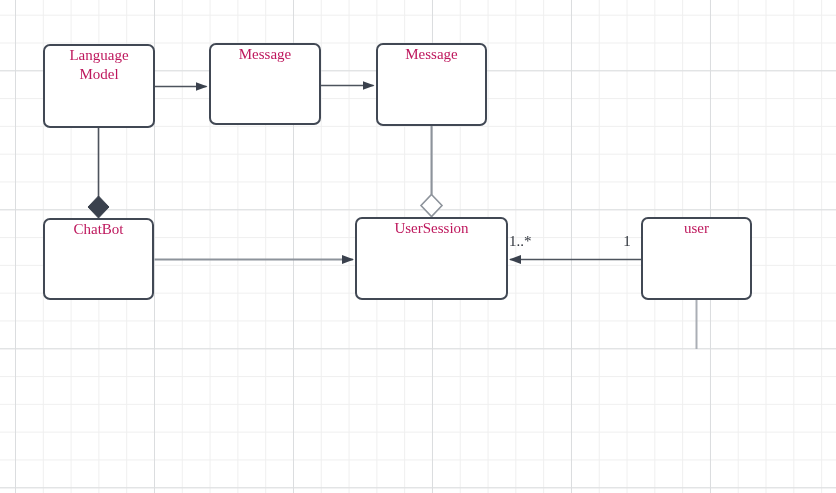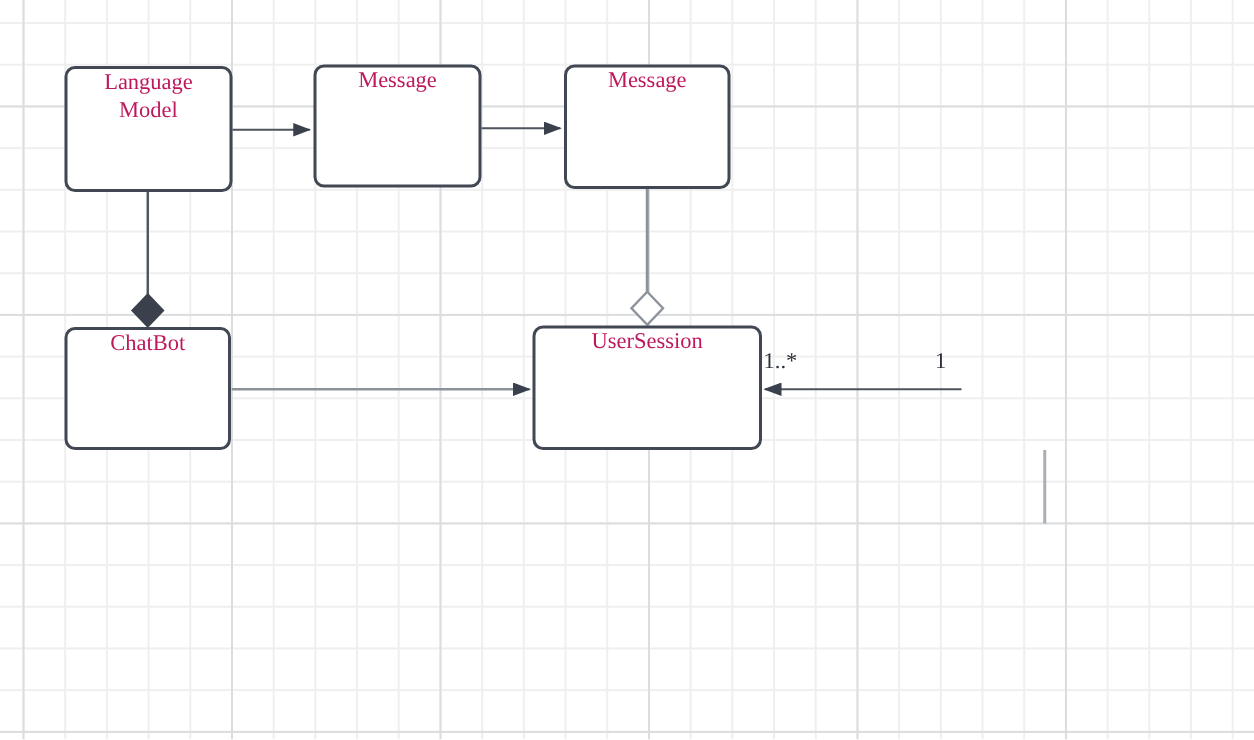--- a/index.html
+++ b/index.html
@@ -108,19 +108,22 @@
   </div>
 
   <div class="node" style="left:376px; top:43px; width:111px; height:83px;">
     <span>Message</span>
   </div>
 
   <div class="node" style="left:355px; top:217px; width:153px; height:83px;">
     <span>UserSession</span>
   </div>
 
+  <div class="node" style="left:641px; top:217px; width:111px; height:83px;">
+    <span>user</span>
+  </div>
 
 
   <div class="edge-label" style="left:509px; top:233px;">1..*</div>
 
   <div class="edge-label" style="left:620px; top:233px; width:14px; text-align:center;">1</div>
 
 </div>
 
 </body></html>

